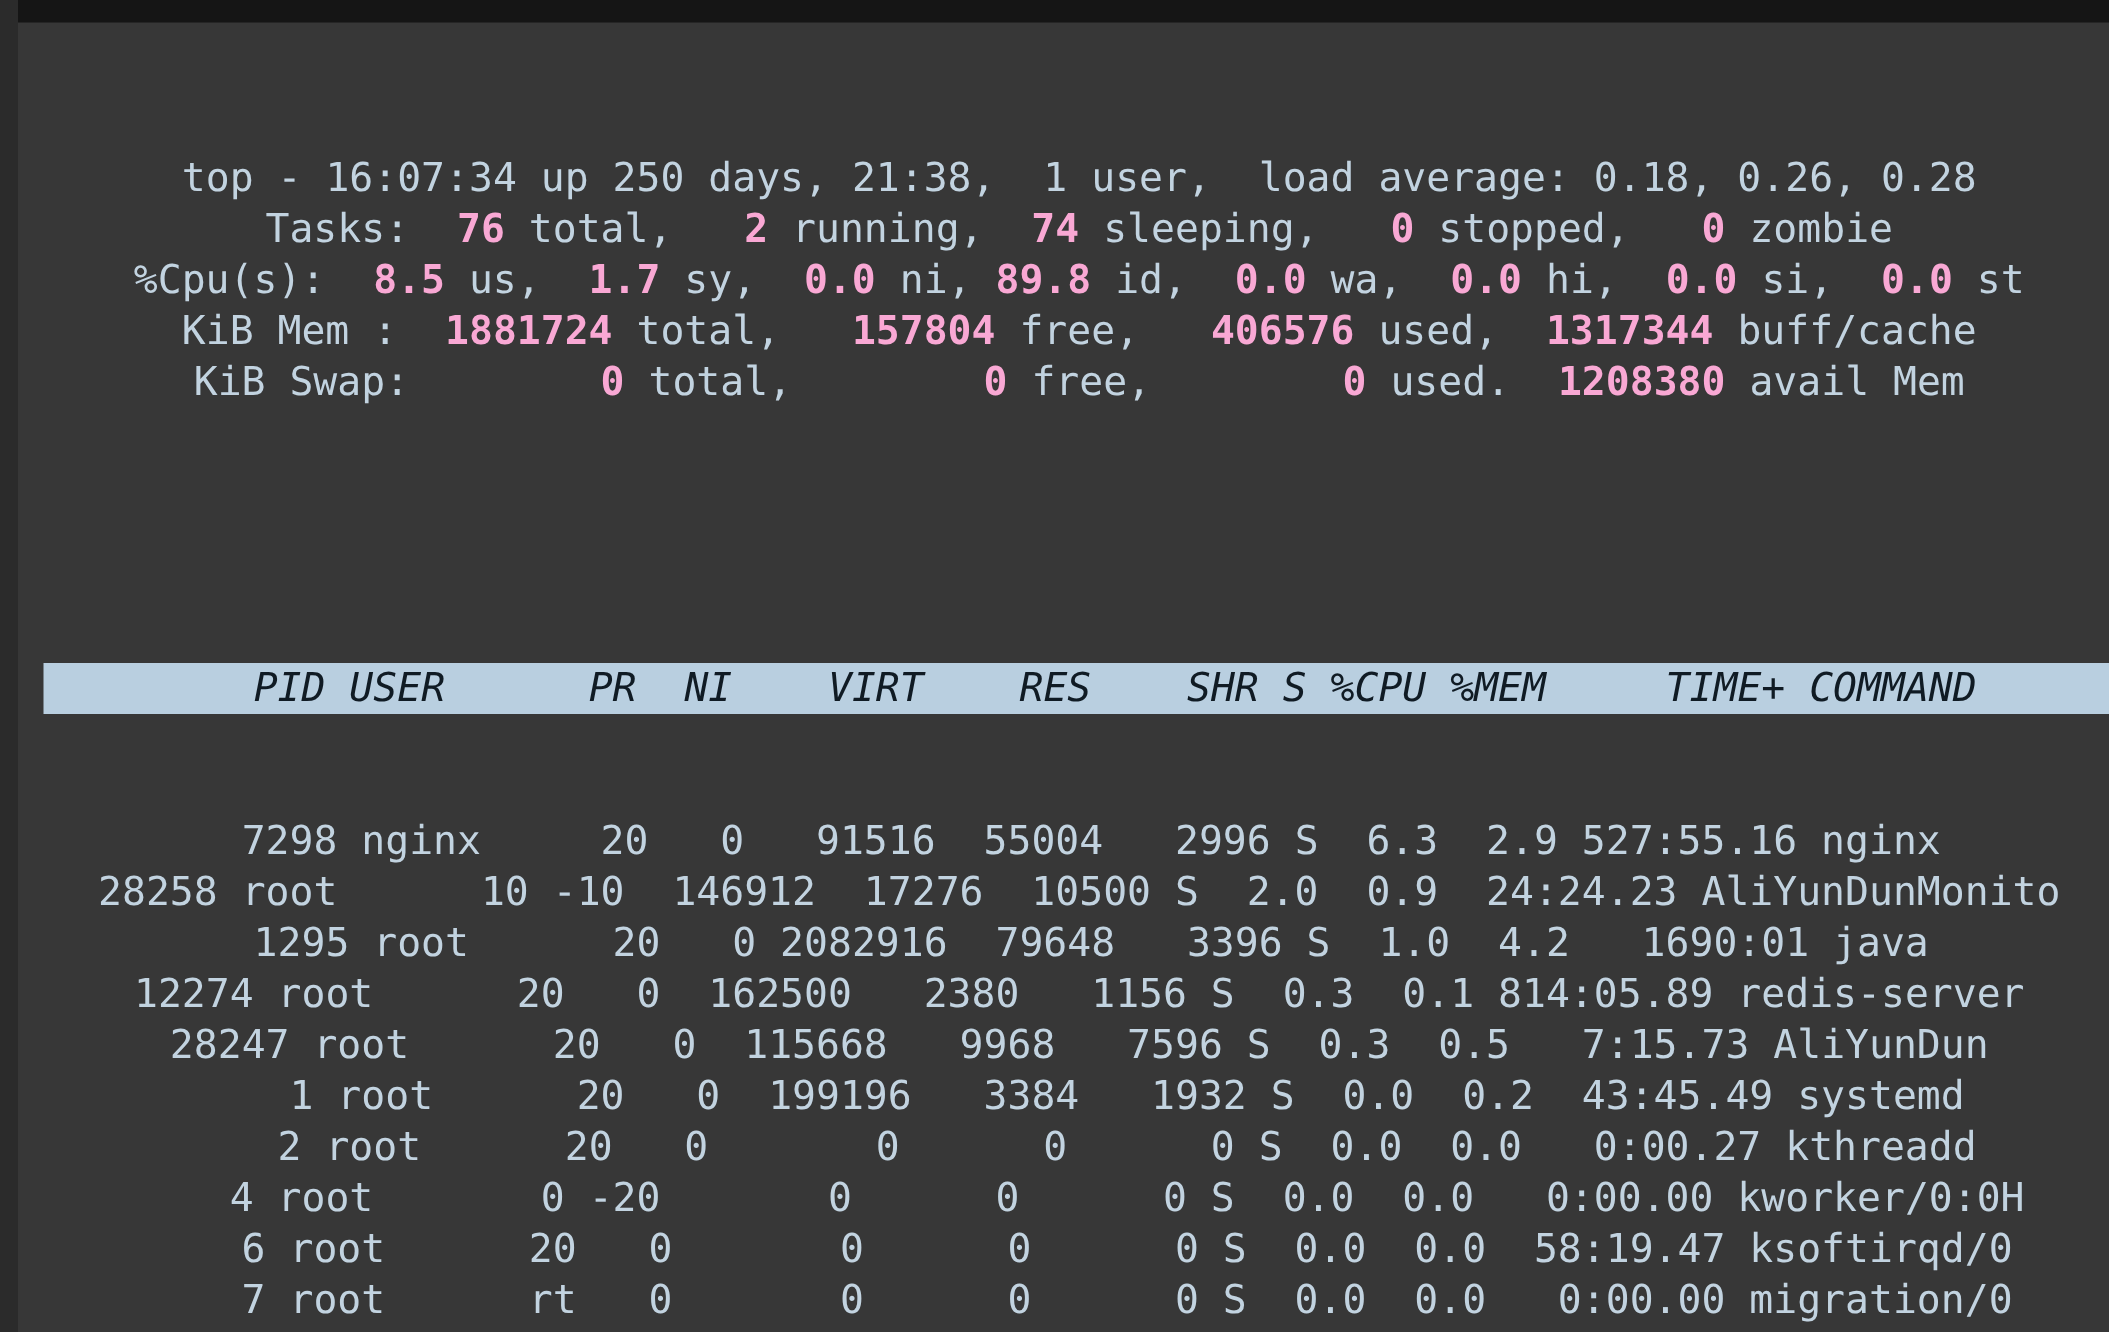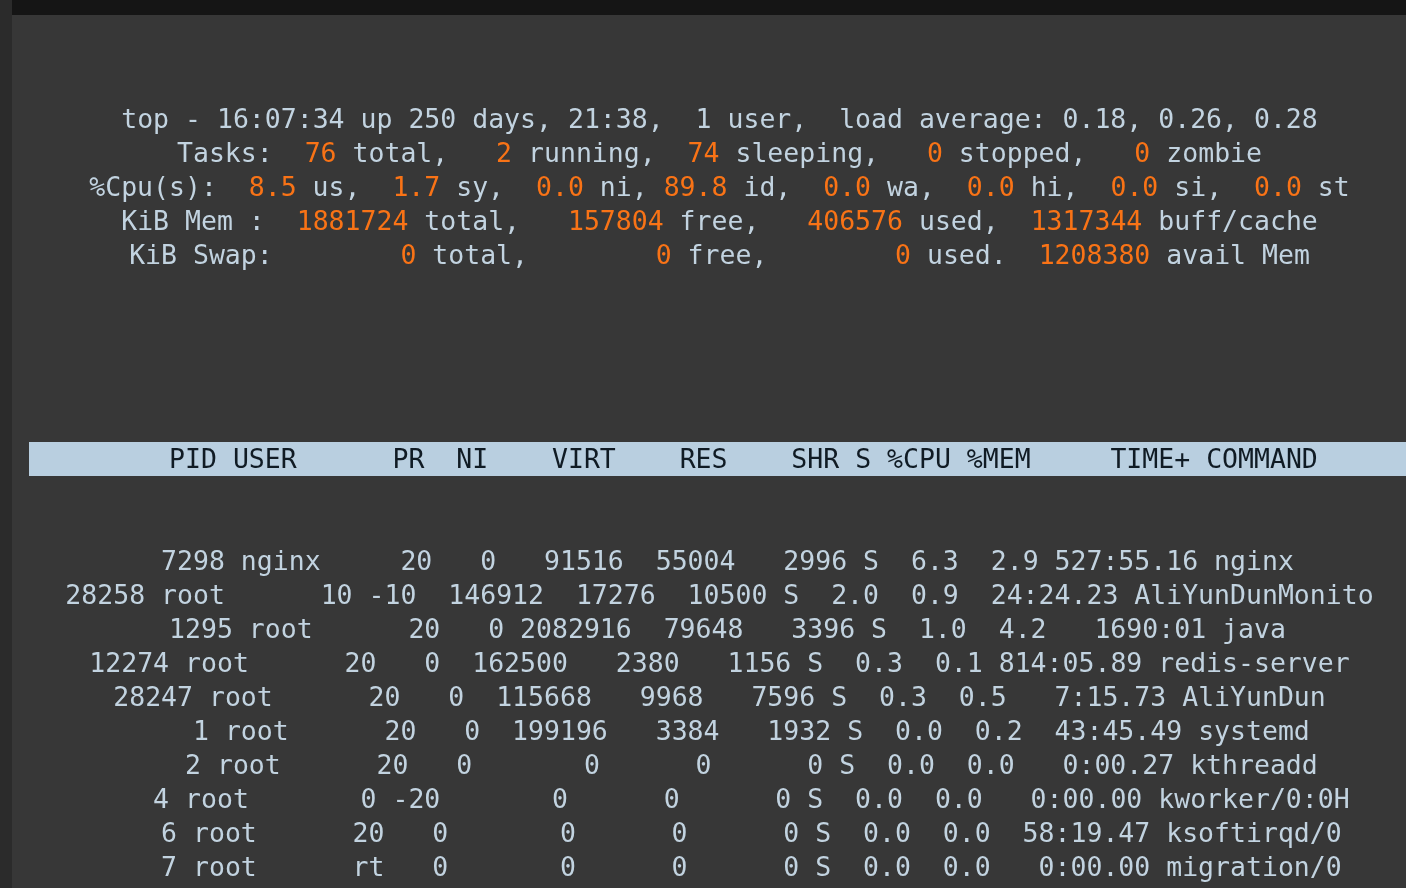--- a/index.html
+++ b/index.html
@@ -35,26 +35,27 @@
     padding: 19px 0 0 21px;
     font-family: "DejaVu Sans Mono", "Liberation Mono", monospace;
     font-size: 26.5px;
     line-height: 34px;
     color: #c2d3e0;
     white-space: pre;
     overflow: hidden;
   }
   .line { white-space: pre; }
   .line.blank { height: 34px; }
-  .b { font-weight: normal; color: #f97316; }
+  .b { font-weight: bold; color: #f9a8d4; }
   .header-line {
     background: #b9cfe0;
     color: #101b24;
     margin-left: -4px;
     padding-left: 20px;
+    font-style: italic;
   }
 </style>
 </head>
 <body>
 
 <div class="screen">
   <div class="left-strip"></div>
   <div class="top-bar"></div>
   <div class="term">
     <div id="summary"><div class="line"><span>top - 16:07:34 up 250 days, 21:38,  1 user,  load average: 0.18, 0.26, 0.28</span></div><div class="line"><span>Tasks:  </span><span class="b">76</span><span> total,   </span><span class="b">2</span><span> running,  </span><span class="b">74</span><span> sleeping,   </span><span class="b">0</span><span> stopped,   </span><span class="b">0</span><span> zombie</span></div><div class="line"><span>%Cpu(s):  </span><span class="b">8.5</span><span> us,  </span><span class="b">1.7</span><span> sy,  </span><span class="b">0.0</span><span> ni, </span><span class="b">89.8</span><span> id,  </span><span class="b">0.0</span><span> wa,  </span><span class="b">0.0</span><span> hi,  </span><span class="b">0.0</span><span> si,  </span><span class="b">0.0</span><span> st</span></div><div class="line"><span>KiB Mem :  </span><span class="b">1881724</span><span> total,   </span><span class="b">157804</span><span> free,   </span><span class="b">406576</span><span> used,  </span><span class="b">1317344</span><span> buff/cache</span></div><div class="line"><span>KiB Swap:        </span><span class="b">0</span><span> total,        </span><span class="b">0</span><span> free,        </span><span class="b">0</span><span> used.  </span><span class="b">1208380</span><span> avail Mem</span></div></div>

